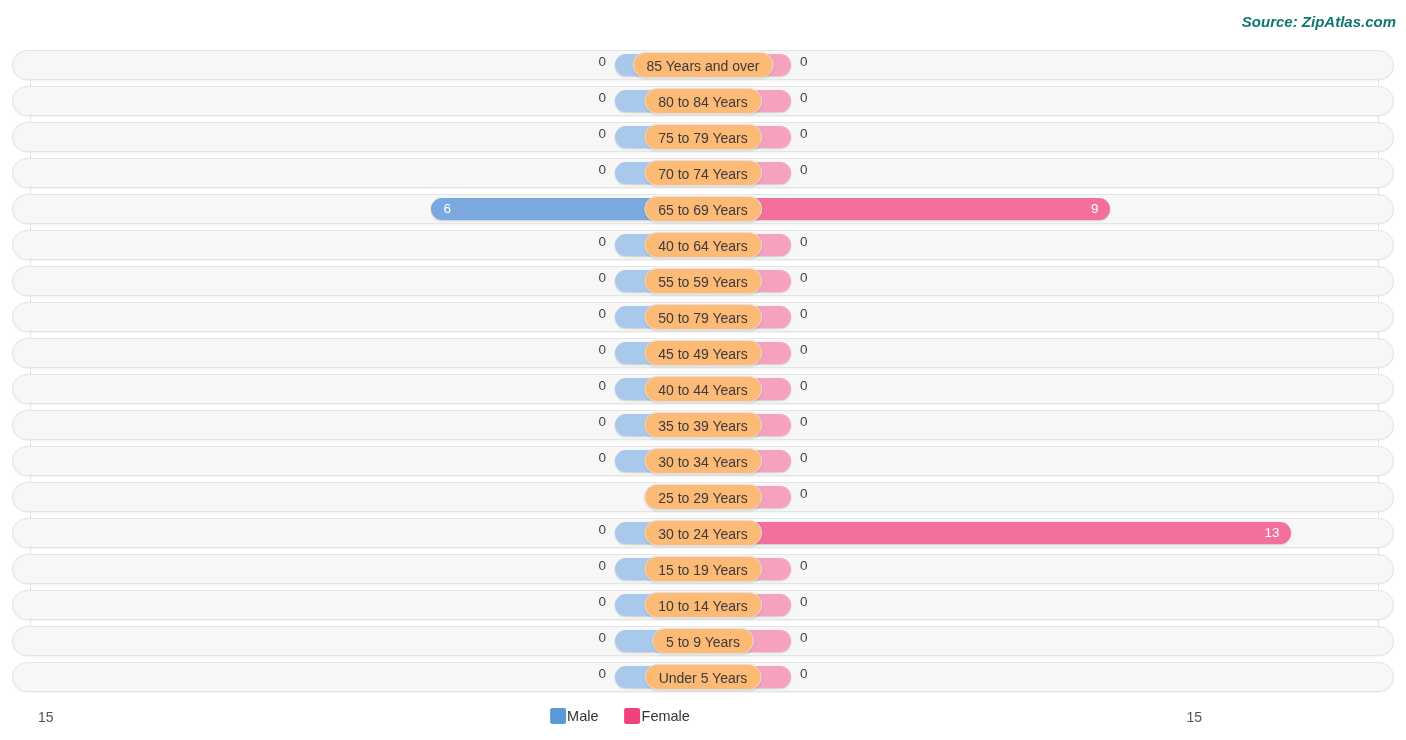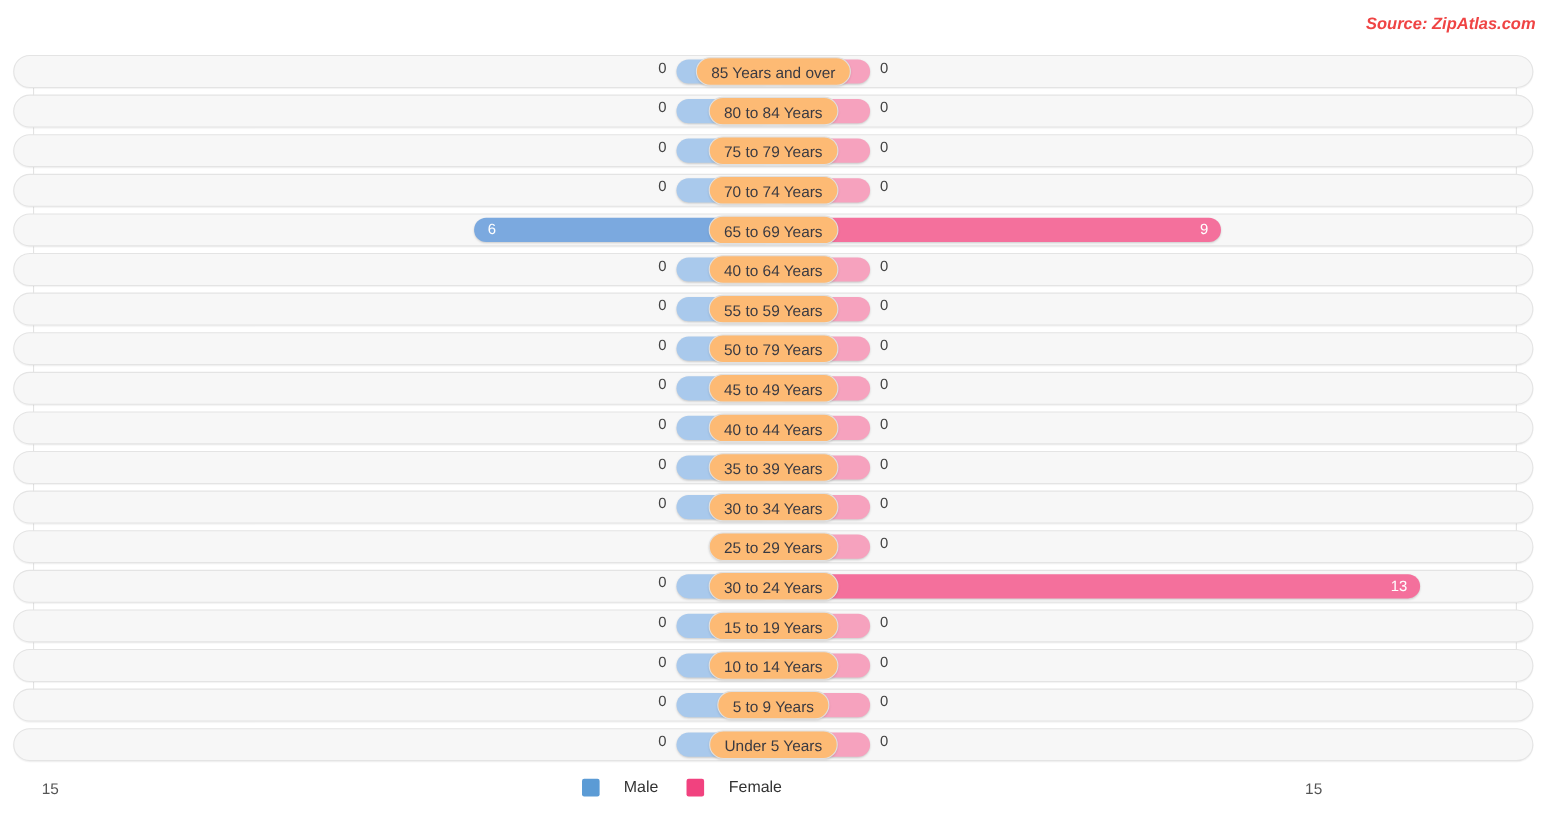--- a/index.html
+++ b/index.html
@@ -16,21 +16,21 @@
   
   .header { position: absolute; top: 0; left: 0; width: 1406px; height: 46px; }
   .title {
     position: absolute; left: 12px; top: 10px;
     font-size: 19.5px; font-weight: 400; color: #3c3c46;
     letter-spacing: .2px; white-space: nowrap;
   }
   .source {
     position: absolute; right: 10px; top: 13px;
     font-size: 15px; font-style: italic; font-weight: 700;
-    color: #ef4444; white-space: nowrap;
+    color: #0f766e; white-space: nowrap;
   }
 
   
   .plot {
     position: absolute; left: 0; top: 46px;
     width: 1406px; height: 655px;
   }
   .gridline {
     position: absolute; top: 4px; bottom: 48px;
     width: 1px; background: #e3e3e3;
@@ -97,21 +97,21 @@
     font-size: 14px; color: #555;
   }
   .axis-left  { left: 38px; }
   .axis-right { right: 38px; }
 
   .legend {
     position: absolute; left: 50%; top: 7px;
     transform: translateX(-50%);
     display: flex; align-items: center; gap: 26px;
   }
-  .legend-item { display: flex; align-items: center; gap: 22px; }
+  .legend-item { display: flex; align-items: center; gap: 1px; }
   .swatch { width: 16px; height: 16px; border-radius: 2px; }
   .sw-male   { background: #5B9BD5; }
   .sw-female { background: #F1427F; }
   .legend-text { font-size: 14.5px; color: #333; }
 </style>
 </head>
 <body>
 
 <div class="page">
 

